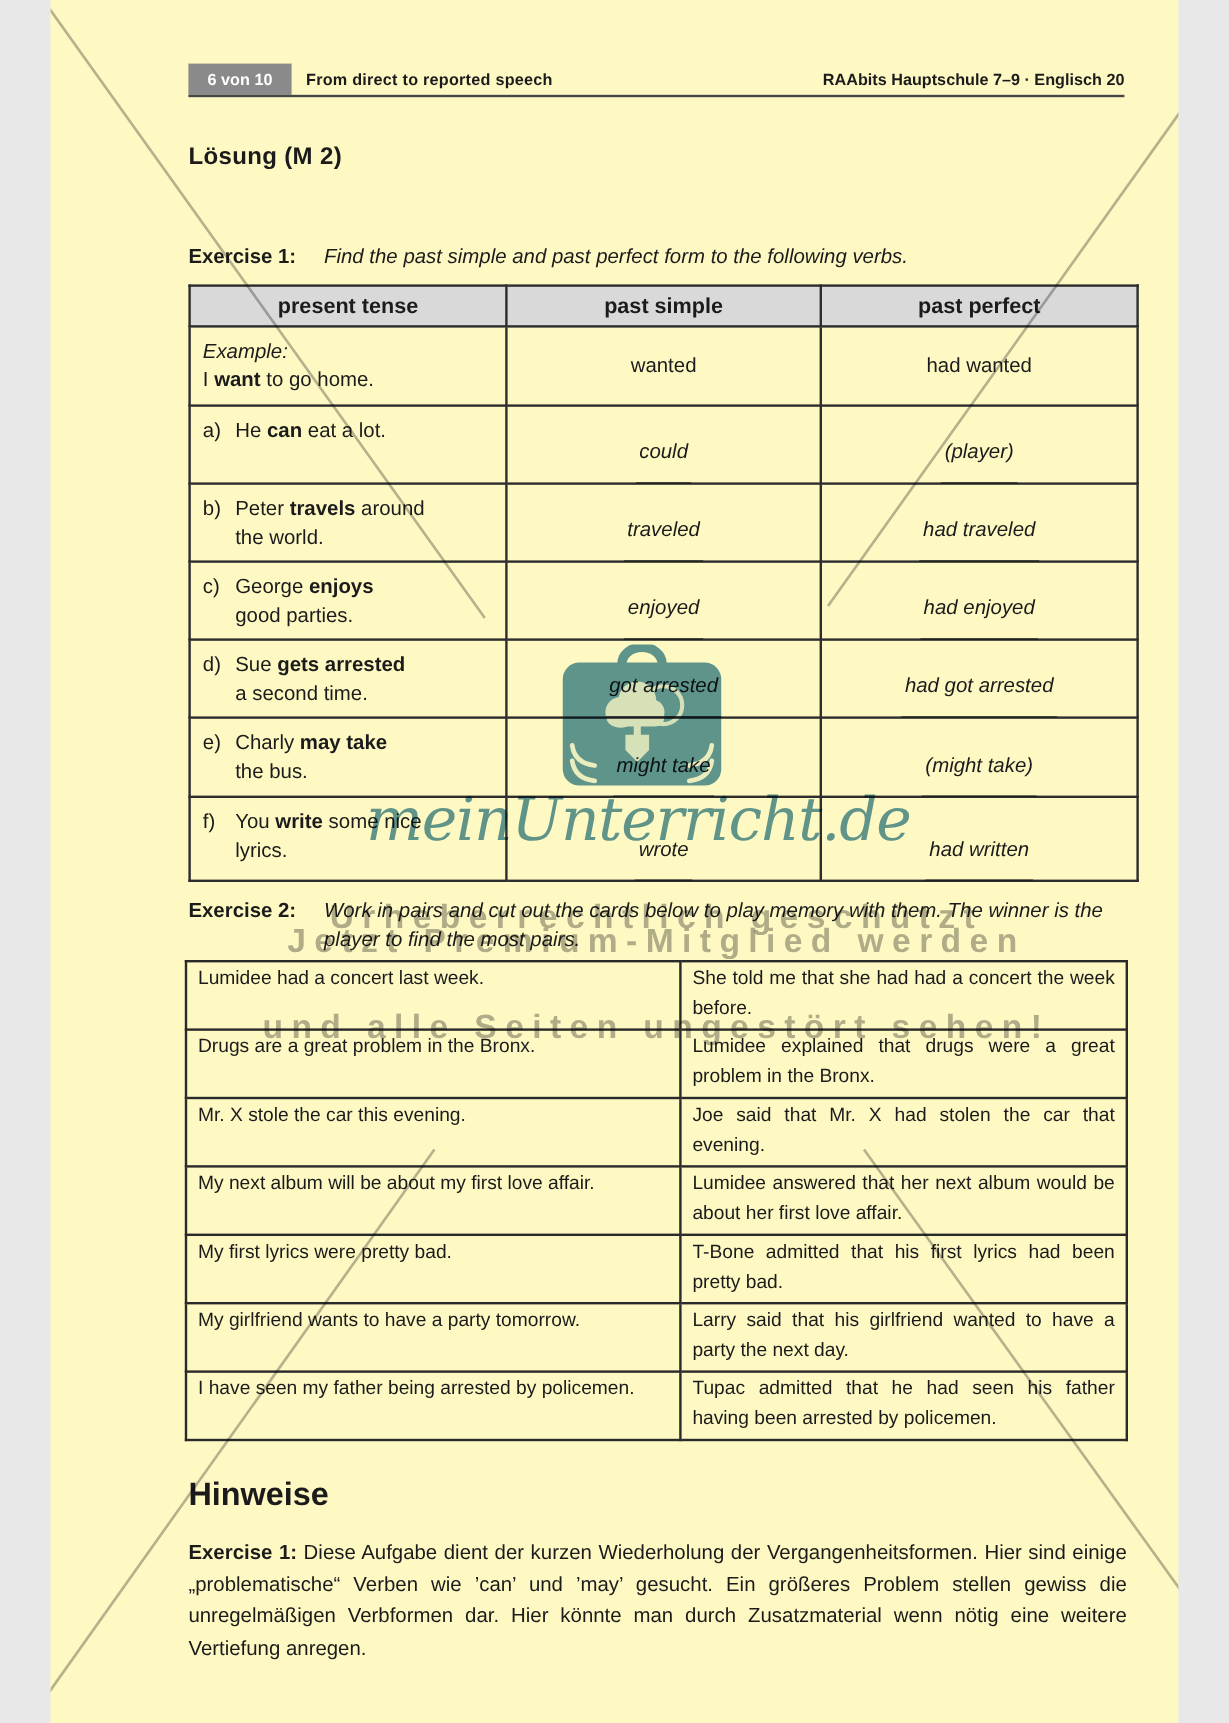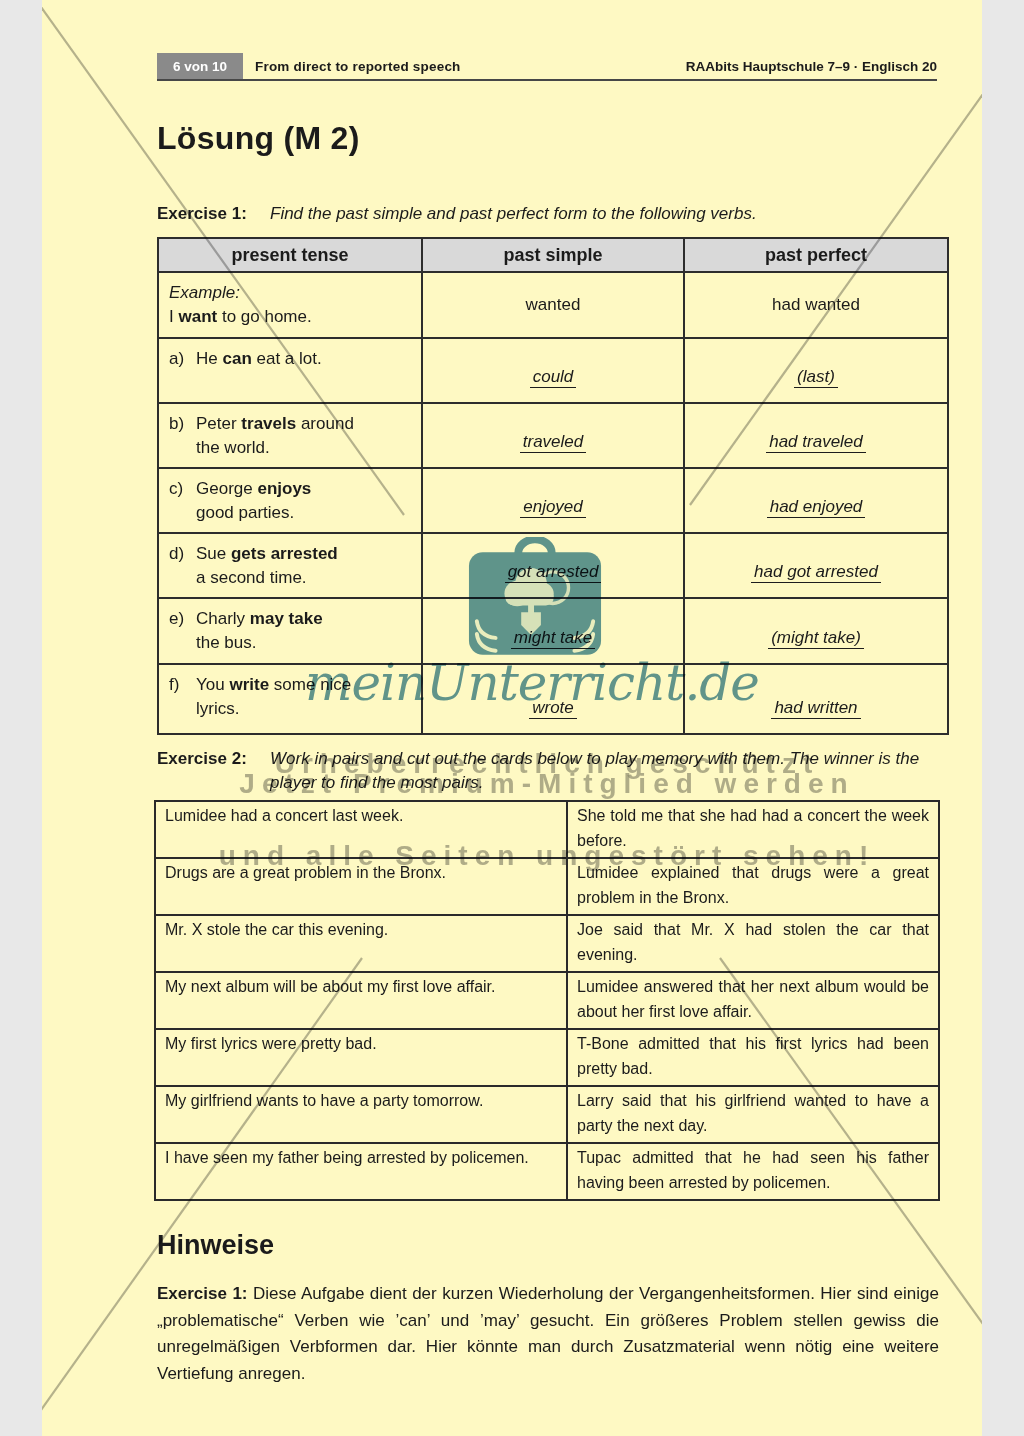--- a/index.html
+++ b/index.html
@@ -7,42 +7,42 @@
         font-family:"Liberation Sans",sans-serif;color:#1b1b1b;overflow:hidden;text-decoration:underline;}
   .abs{position:absolute;}
 
   
   .hdr-box{left:115px;top:53px;width:86px;height:26px;background:var(--header-box-gray,#8a8a8a);
            color:#fff;font-weight:bold;font-size:13.5px;display:flex;align-items:center;justify-content:center;}
   .hdr-title{left:213px;top:59px;font-size:13.5px;font-weight:bold;letter-spacing:.2px;}
   .hdr-right{left:495px;top:59px;width:400px;text-align:right;font-size:13.5px;font-weight:bold;}
   .hdr-rule{left:115px;top:79px;width:780px;height:2px;background:#474747;}
 
-  .h1{left:115px;top:120px;font-size:32px;font-weight:bold;letter-spacing:.3px;}
+  .h1{left:115px;top:120px;font-size:20px;font-weight:bold;letter-spacing:.3px;}
   .h2{left:115px;top:1230px;font-size:27px;font-weight:bold;}
 
   .exrow{left:115px;width:782px;display:flex;font-size:17px;line-height:24px;}
   .ex1row{top:202px;}
   .ex2row{top:747px;}
   .ex-label{font-weight:bold;flex:0 0 113px;}
   .ex-text{flex:1;font-style:italic;}
 
   
   .t1{left:115px;top:237px;}
   table.t1tbl{border-collapse:collapse;width:778px;table-layout:fixed;}
   .t1tbl th,.t1tbl td{border:2px solid #2d2d2d;}
   .t1tbl th{background:var(--table-header-gray,#d9d9d9);font-size:18px;height:30px;font-weight:bold;}
   td.pres{vertical-align:top;padding:8px 8px 0 10px;font-size:17px;line-height:24px;}
   .preswrap{display:flex;}
   .plabel{flex:0 0 27px;}
   .b{font-weight:bold;} .it{font-style:italic;}
   td.ans{text-align:center;font-size:17px;}
   td.ans.low{vertical-align:bottom;padding-bottom:15px;}
   td.ans.mid{vertical-align:middle;}
-  .fill{font-style:italic;border-bottom:1.6px solid #1d1d1d;padding:0 3px 1px;}
+  .fill{font-style:italic;border-bottom:1.6px solid #1d1d1d;padding:0 3px 16px;}
 
   
   .t2{left:112px;top:800px;}
   table.t2tbl{border-collapse:collapse;width:784px;table-layout:fixed;}
   .t2tbl td{border:2px solid #2a2a2a;vertical-align:top;padding:2px 9px 4px;font-size:16px;line-height:24.5px;}
   .t2tbl td.rep{text-align:justify;}
   .t2tbl tr{height:52px;}
 
   
   .notes{left:115px;top:1281px;width:782px;font-size:17px;line-height:26.5px;text-align:justify;}
@@ -101,21 +101,21 @@
           <tr style="height: 65px;">
             <td class="pres">
               <div class="preswrap">
                 <span class="plabel">a)</span>
                 <div>
                   <div><span>He </span><span class="b">can</span><span> eat a lot.</span></div>
                 </div>
               </div>
             </td>
             <td class="ans low"><span class="fill">could</span></td>
-            <td class="ans low"><span class="fill">(last)</span></td>
+            <td class="ans low"><span class="fill">(player)</span></td>
           </tr>
           <tr style="height: 65px;">
             <td class="pres">
               <div class="preswrap">
                 <span class="plabel">b)</span>
                 <div>
                   <div><span>Peter </span><span class="b">travels</span><span> around</span></div>
                   <div><span>the world.</span></div>
                 </div>
               </div>

